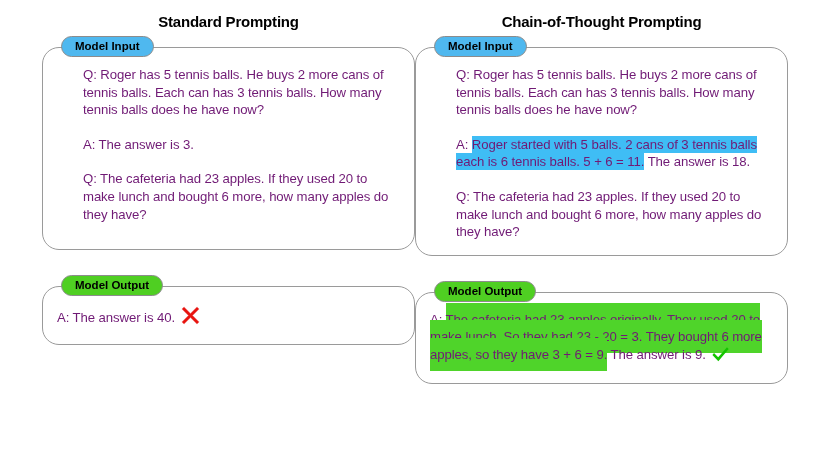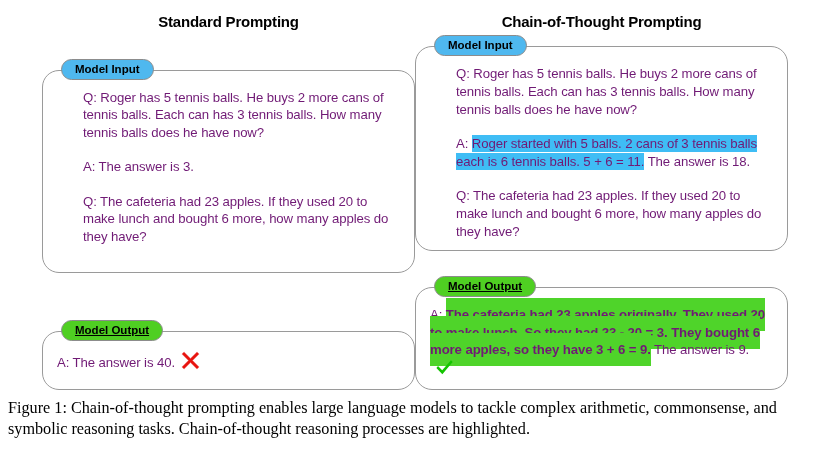--- a/index.html
+++ b/index.html
@@ -33,21 +33,21 @@
     display: flex;
     flex-direction: row;
     justify-content: space-between;
   }
 
   .column {
     width: 373px;
     display: flex;
     flex-direction: column;
   }
-  .column-left  { margin-left: 42px; justify-content: space-between; }
+  .column-left  { margin-left: 42px; }
   .column-right { margin-right: 39px; }
 
   .column-title {
     text-align: center;
     font-size: 15px;
     font-weight: bold;
     letter-spacing: -0.2px;
     color: #000;
     height: 24px;
     line-height: 20px;
@@ -82,21 +82,21 @@
     border: 1.4px solid #8c8c8c;
     border-radius: 11px;
     font-size: 11.5px;
     font-weight: bold;
     line-height: 14px;
     color: #000000;
     white-space: nowrap;
     box-sizing: border-box;
   }
   .legend-blue  { background: #4FB8EF; }
-  .legend-green { background: #4FCF22; text-decoration: underline; }
+  .legend-green { background: #4FCF22; }
 
   
   .prompt-text {
     font-size: 13.2px;
     line-height: 17.6px;
     color: #701a75;
     letter-spacing: -0.1px;
   }
   .prompt-block { margin: 0; }
   .prompt-gap   { height: 17px; }
@@ -105,21 +105,20 @@
     background: #3FBDF5;
     box-decoration-break: clone;
     -webkit-box-decoration-break: clone;
     padding: 1px 0;
   }
   .hl-green {
     background: #4FD42A;
     box-decoration-break: clone;
     -webkit-box-decoration-break: clone;
     padding: 9px 0;
-    font-weight: bold;
   }
 
   
   .mark-icon {
     display: inline-block;
     vertical-align: -4px;
     margin-left: 5px;
   }
   .mark-cross { width: 21px; height: 21px; }
   .mark-check { width: 19px; height: 17px; }
@@ -196,15 +195,14 @@
           <span>A: </span><span class="hl-green">The cafeteria had 23 apples originally. They used 20 to make lunch. So they had 23 - 20 = 3. They bought 6 more apples, so they have 3 + 6 = 9.</span><span> The answer is 9.</span><span class="mark-icon mark-check"><svg viewBox="0 0 24 22" width="19" height="17" aria-hidden="true">
               <path d="M1.5 11.5 L3.6 9.2 L9.0 14.4 L20.4 1.6 L22.6 3.8 L9.2 19.8 Z" fill="#14C400"></path>
             </svg></span>
         </div>
       </div>
 
     </div>
 
   </div>
 
-  <div class="caption"><span class="caption-label">Figure 1:</span><span> Chain-of-thought prompting enables large language models to tackle complex arithmetic, commonsense, and symbolic reasoning tasks. Chain-of-thought reasoning processes are highlighted.</span></div>
 
 </div>
 
 </body></html>

